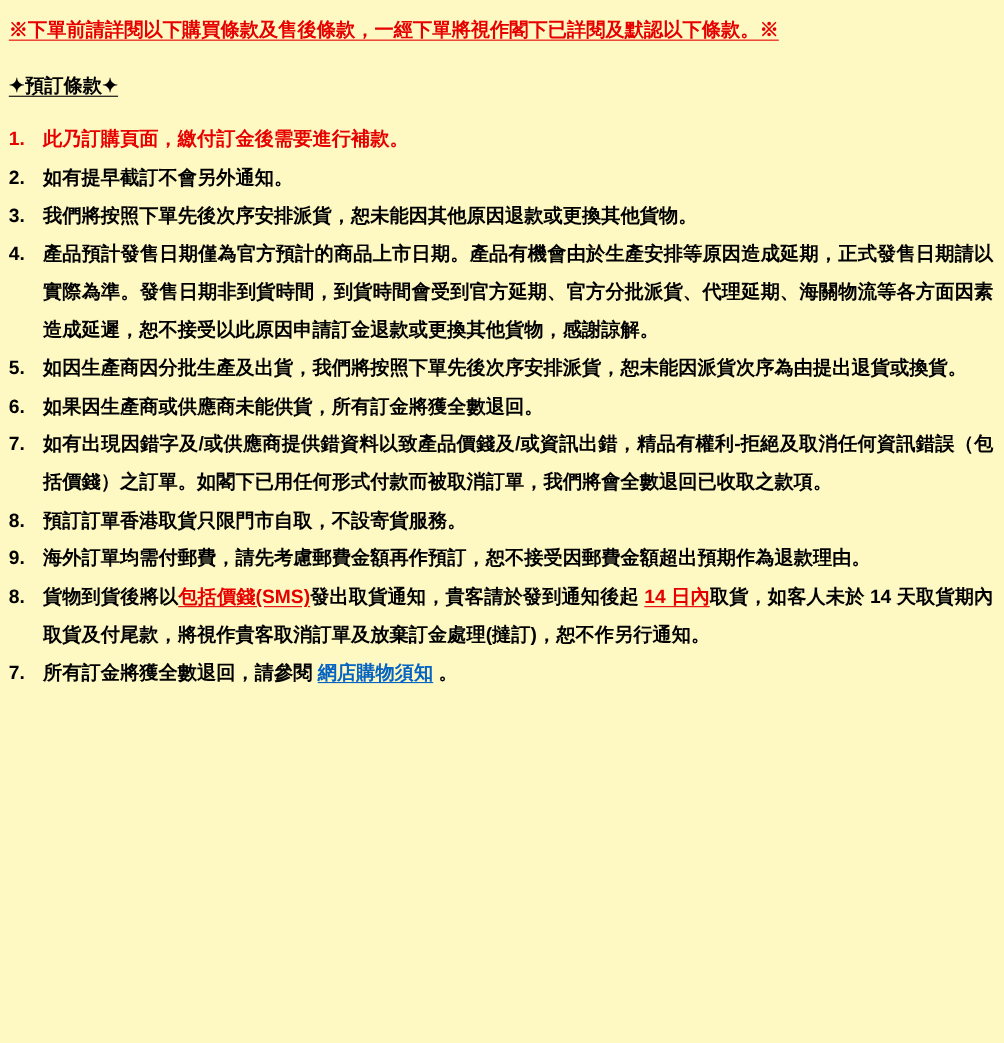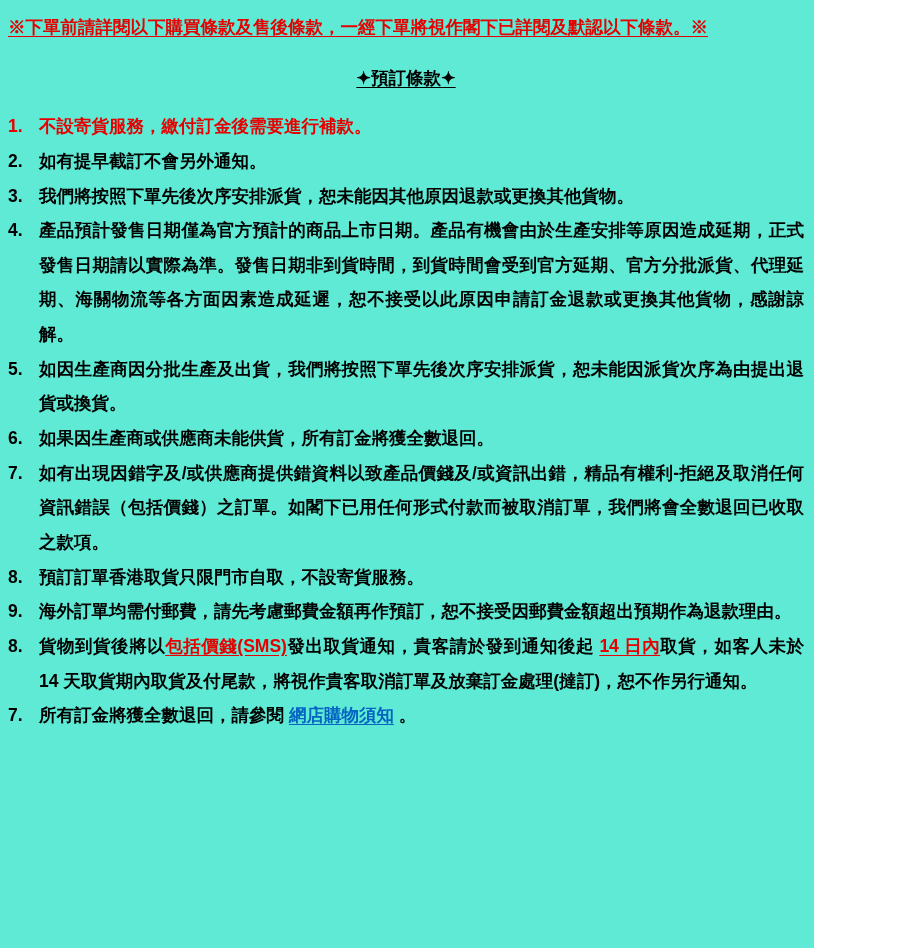--- a/index.html
+++ b/index.html
@@ -2,42 +2,41 @@
 <html><head>
 <meta charset="utf-8">
 <style>
   * { box-sizing: border-box; }
   html, body {
     margin: 0;
     padding: 0;
     background: #ffffff;
   }
   .page {
-    width: 814px;
+    width: 913px;
     min-height: 948px;
-    background: #5eead4;
+    background: #fef9c3;
     padding: 10px 10px 20px 8px;
     font-family: "Liberation Sans", sans-serif;
     font-weight: bold;
     font-size: 17.5px;
     line-height: 1.98;
     color: #000000;
   }
   .doc-title {
     margin: 0 0 16px 0;
     color: #e60000;
     text-decoration: underline;
     text-underline-offset: 3px;
   }
   .section-heading {
     margin: 0 0 14px 0;
     color: #000000;
     text-decoration: underline;
     text-underline-offset: 3px;
-    text-align: center;
   }
   .terms-list {
     width: 100%;
   }
   .term-item {
     display: flex;
     align-items: flex-start;
   }
   .term-num {
     flex: 0 0 31px;
@@ -69,21 +68,21 @@
 <body>
 
 <div class="page">
   <p class="doc-title">※下單前請詳閱以下購買條款及售後條款，一經下單將視作閣下已詳閱及默認以下條款。※</p>
 
   <p class="section-heading">✦預訂條款✦</p>
 
   <div id="terms-list" class="terms-list">
       <div class="term-item red">
         <span class="term-num">1.</span>
-        <span class="term-text"><span>不設寄貨服務，繳付訂金後需要進行補款。</span></span>
+        <span class="term-text"><span>此乃訂購頁面，繳付訂金後需要進行補款。</span></span>
       </div>
       <div class="term-item">
         <span class="term-num">2.</span>
         <span class="term-text"><span>如有提早截訂不會另外通知。</span></span>
       </div>
       <div class="term-item">
         <span class="term-num">3.</span>
         <span class="term-text"><span>我們將按照下單先後次序安排派貨，恕未能因其他原因退款或更換其他貨物。</span></span>
       </div>
       <div class="term-item">

